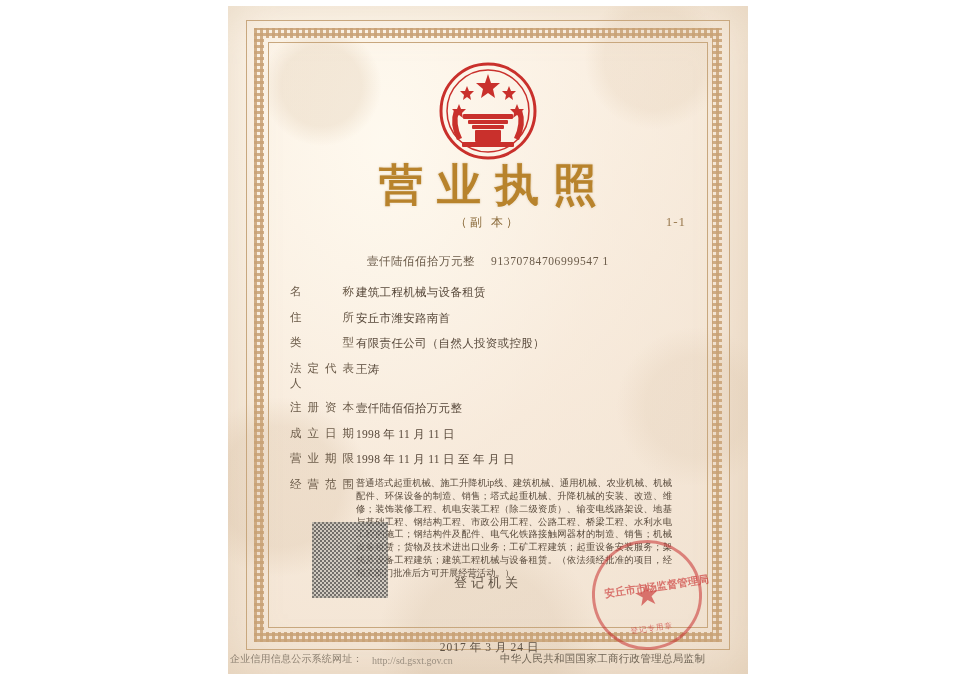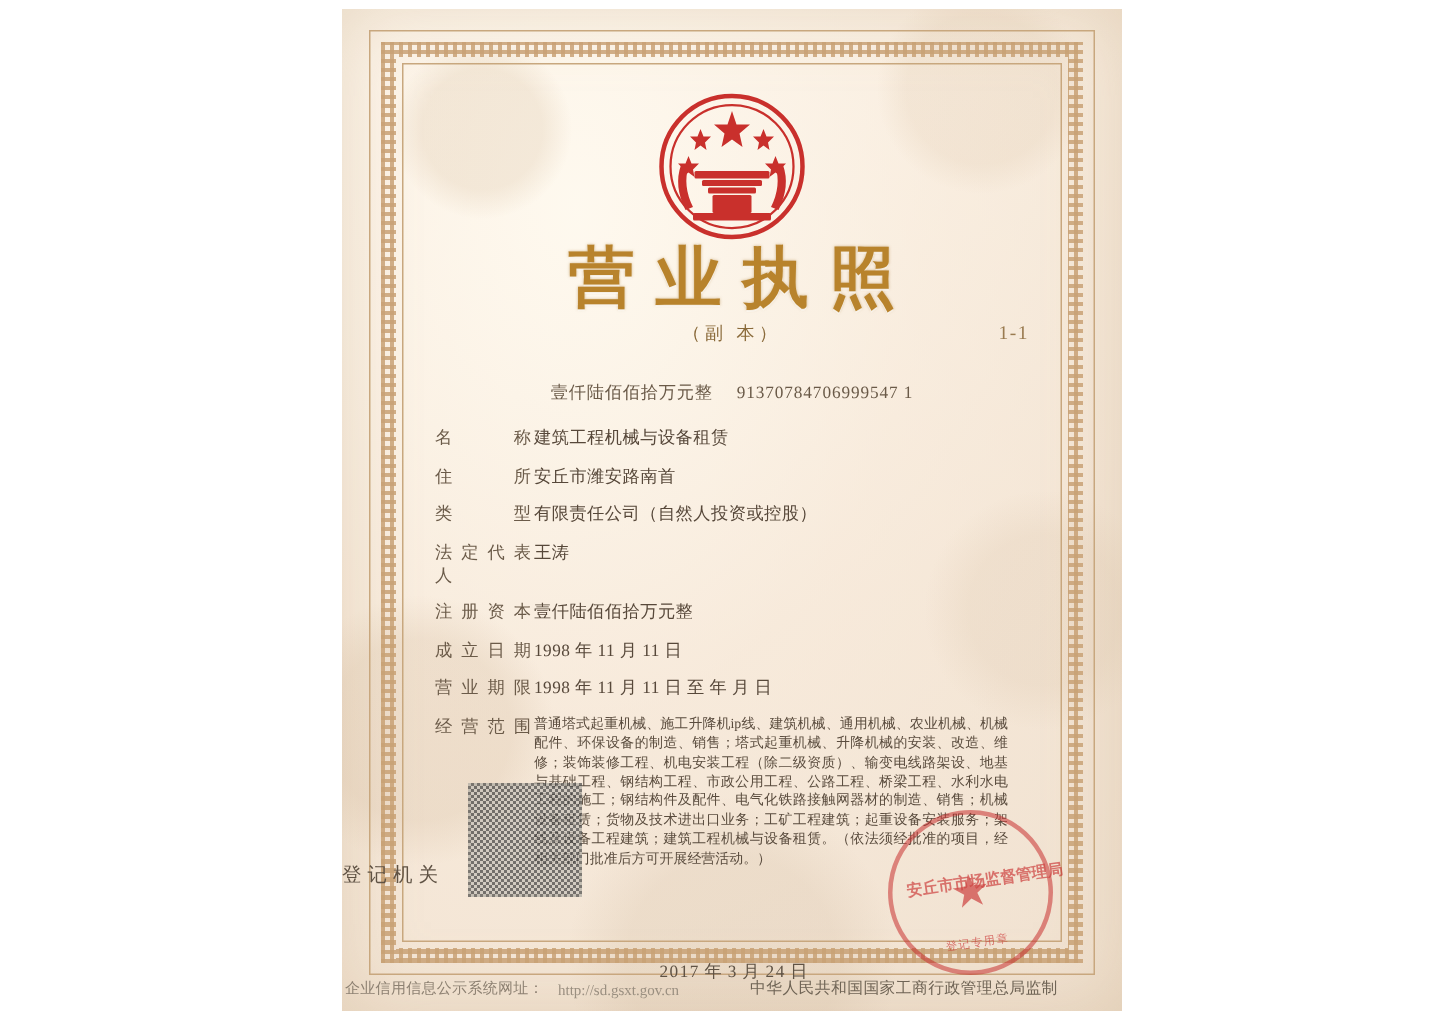--- a/index.html
+++ b/index.html
@@ -147,21 +147,21 @@
     line-height:1.38;
     letter-spacing:0;
     color:#5a4c3e;
     text-align:justify;
   }
 
   
   .registrar{
     position:absolute;
     left:0;right:0;top:568px;
-    text-align:left;
+    text-align:center;
     font-size:13px;
     letter-spacing:4px;
     color:#5f5244;
   }
   .reg-date{
     position:absolute;
     left:0;right:0;top:596px;
     text-align:center;
     font-size:11.5px;
     color:#5f5244;

